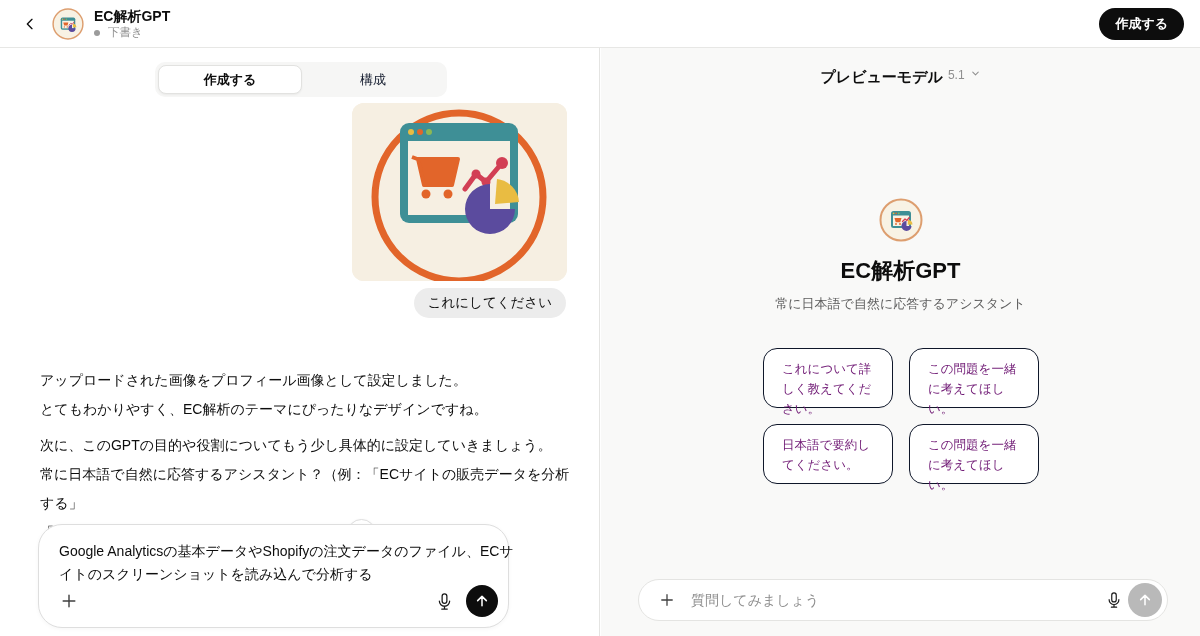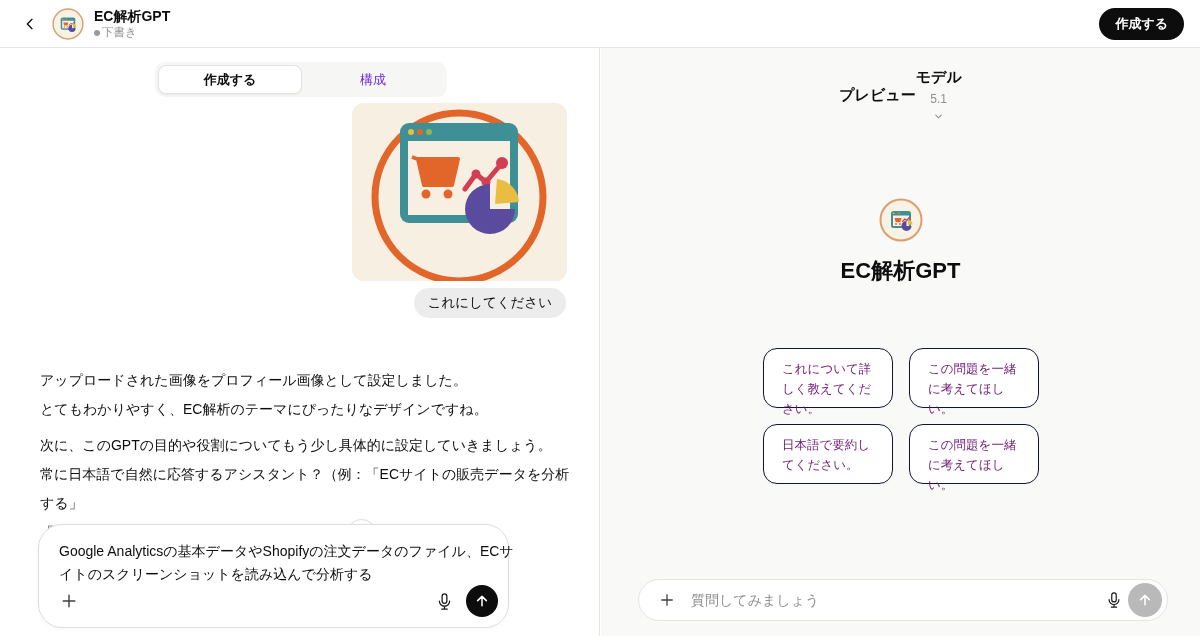--- a/index.html
+++ b/index.html
@@ -17,21 +17,21 @@
   
   .app-header {
     position:absolute; top:0; left:0; width:1200px; height:48px;
     background:#ffffff; border-bottom:1px solid #e7e7e5;
     display:flex; align-items:center; padding:0 16px; z-index:5;
   }
   .back-btn { width:28px; height:28px; display:flex; align-items:center; justify-content:center; cursor:pointer; border-radius:6px; }
   .hdr-avatar { width:32px; height:32px; margin-left:8px; flex:0 0 auto; }
   .hdr-meta { margin-left:10px; line-height:1.15; }
   .hdr-title { font-size:14px; font-weight:bold; color:#0d0d0d; }
-  .hdr-status { display:flex; align-items:center; gap:2px; margin-top:2px; }
+  .hdr-status { display:flex; align-items:center; gap:8px; margin-top:2px; }
   .hdr-status .dot { width:6px; height:6px; border-radius:50%; background:#9b9b9b; }
   .hdr-status .txt { font-size:11.5px; color:#8f8f8f; }
   .create-btn {
     margin-left:auto; background:#0d0d0d; color:#ffffff; border:none;
     height:32px; padding:0 16px; border-radius:16px; font-size:13px; font-weight:bold;
     font-family:inherit; cursor:pointer;
   }
 
   
   .left-panel {
@@ -43,21 +43,21 @@
     background:#f9f9f8;
   }
 
   
   .seg-control {
     position:absolute; left:155px; top:14px; width:292px; height:35px;
     background:#f6f6f5; border-radius:10px; display:flex; padding:3px;
   }
   .seg-tab {
     flex:1; display:flex; align-items:center; justify-content:center;
-    font-size:13px; color:#6d28d9; border-radius:8px; cursor:pointer;
+    font-size:13px; color:#0f172a; border-radius:8px; cursor:pointer;
   }
   .seg-tab.active {
     background:#ffffff; border:1px solid #e2e2e0; color:#0d0d0d; font-weight:bold;
     box-shadow:0 1px 2px rgba(0,0,0,.05);
   }
 
   
   .gen-image {
     position:absolute; left:352px; top:55px; width:215px; height:178px;
     border-radius:12px; overflow:hidden; background:#f6efe2;
@@ -94,21 +94,21 @@
     width:32px; height:32px; border-radius:50%; background:#0d0d0d; border:none;
     display:flex; align-items:center; justify-content:center; cursor:pointer; margin-left:8px;
   }
 
   
   .preview-header {
     position:absolute; top:20px; left:0; width:100%;
     display:flex; align-items:center; justify-content:center; 
   }
   .preview-label { font-size:15px; font-weight:bold; color:#0d0d0d; }
-  .model-group { display:flex; align-items:center; gap:5px; cursor:pointer;flex-direction:column; }
+  .model-group { display:flex; gap:5px; cursor:pointer; }
   .model-label { font-size:15px; font-weight:bold; color:#0d0d0d; }
   .model-version { font-size:12px; color:#8f8f8f; }
 
   .gpt-hero { position:absolute; top:150px; left:0; width:100%; text-align:center; }
   .gpt-hero .avatar-lg { width:44px; height:44px; margin:0 auto; }
   .gpt-title { font-size:22px; font-weight:bold; color:#0d0d0d; margin-top:14px; }
   .gpt-subtitle { font-size:13px; color:#5d5d5d; margin-top:9px; }
 
   .suggestions {
     position:absolute; left:162px; top:300px; width:276px;
@@ -275,20 +275,21 @@
         <circle cx="19.8" cy="15.3" r="0.9" fill="#8cb854"></circle>
         <path d="M15.5 20 h7 l-1.2 4.2 h-4.6 z" fill="#e2652a"></path>
         <circle cx="17" cy="26" r="0.9" fill="#e2652a"></circle>
         <circle cx="21" cy="26" r="0.9" fill="#e2652a"></circle>
         <path d="M23.5 23.5 l2.5-2.5 1.8 1.5 2.5-3" fill="none" stroke="#d23f55" stroke-width="1.3" stroke-linecap="round" stroke-linejoin="round"></path>
         <path d="M27.5 28 L27.5 23 A5 5 0 1 0 32.5 28 Z" fill="#5b4b9e"></path>
         <path d="M28.7 26.7 L29 21.8 A5 5 0 0 1 33.5 26.5 Z" fill="#e9bc42"></path>
       </svg>
     </div>
     <div class="gpt-title">EC解析GPT</div>
+    <div class="gpt-subtitle">常に日本語で自然に応答するアシスタント</div>
   </div>
 
   <div class="suggestions">
     <div class="suggestion-card">これについて詳しく教えてください。</div>
     <div class="suggestion-card">この問題を一緒に考えてほしい。</div>
     <div class="suggestion-card">日本語で要約してください。</div>
     <div class="suggestion-card">この問題を一緒に考えてほしい。</div>
   </div>
 
   <div class="preview-composer">

